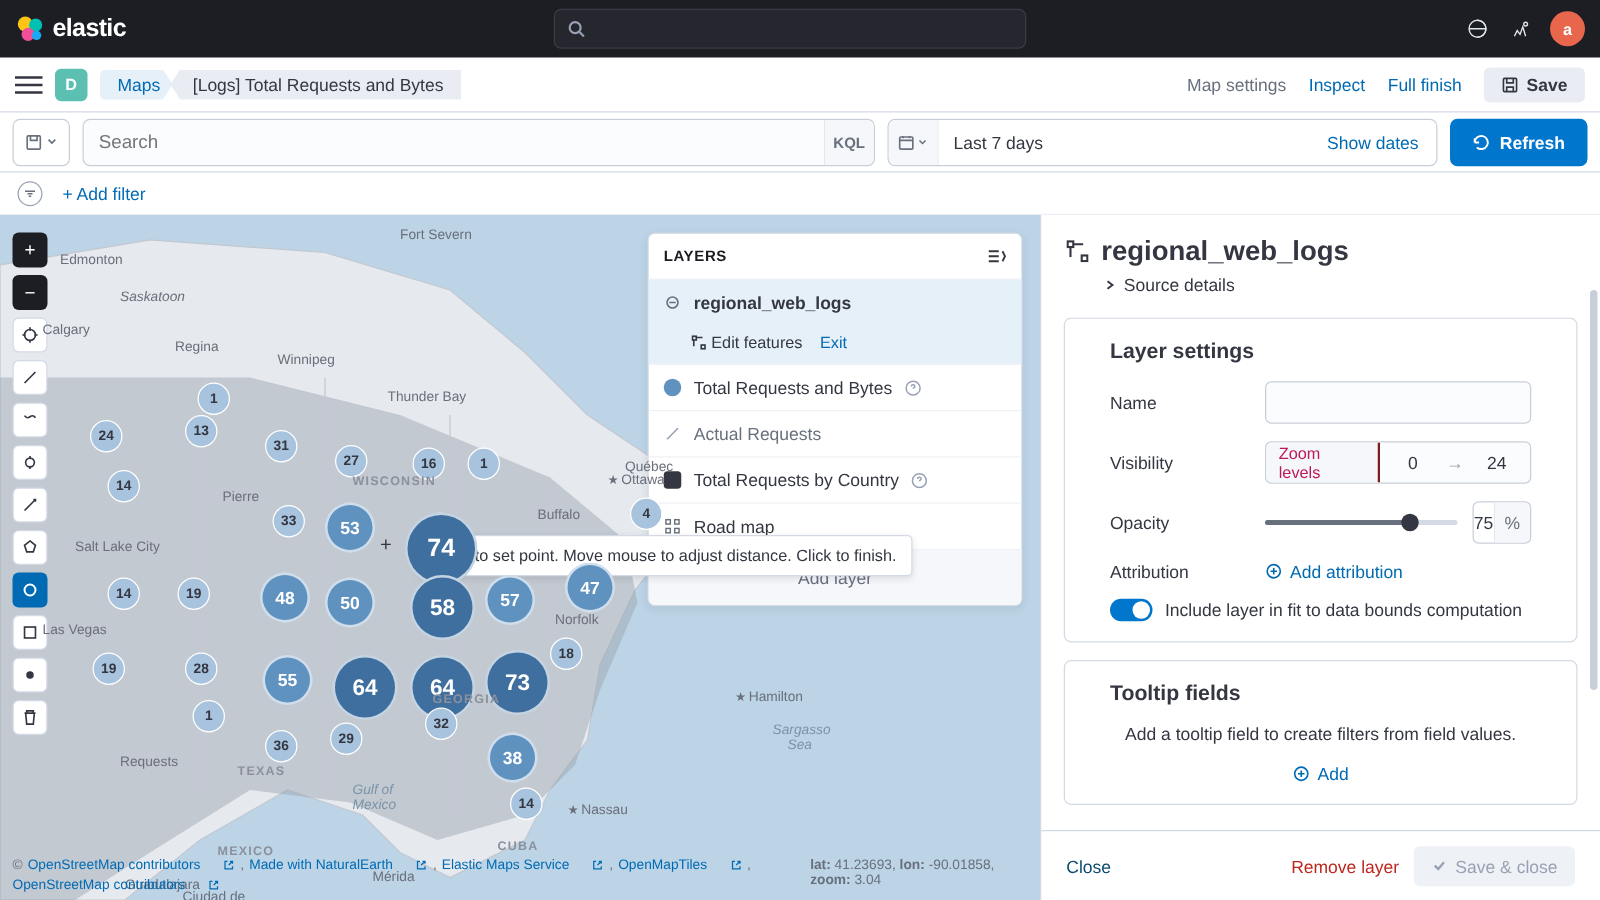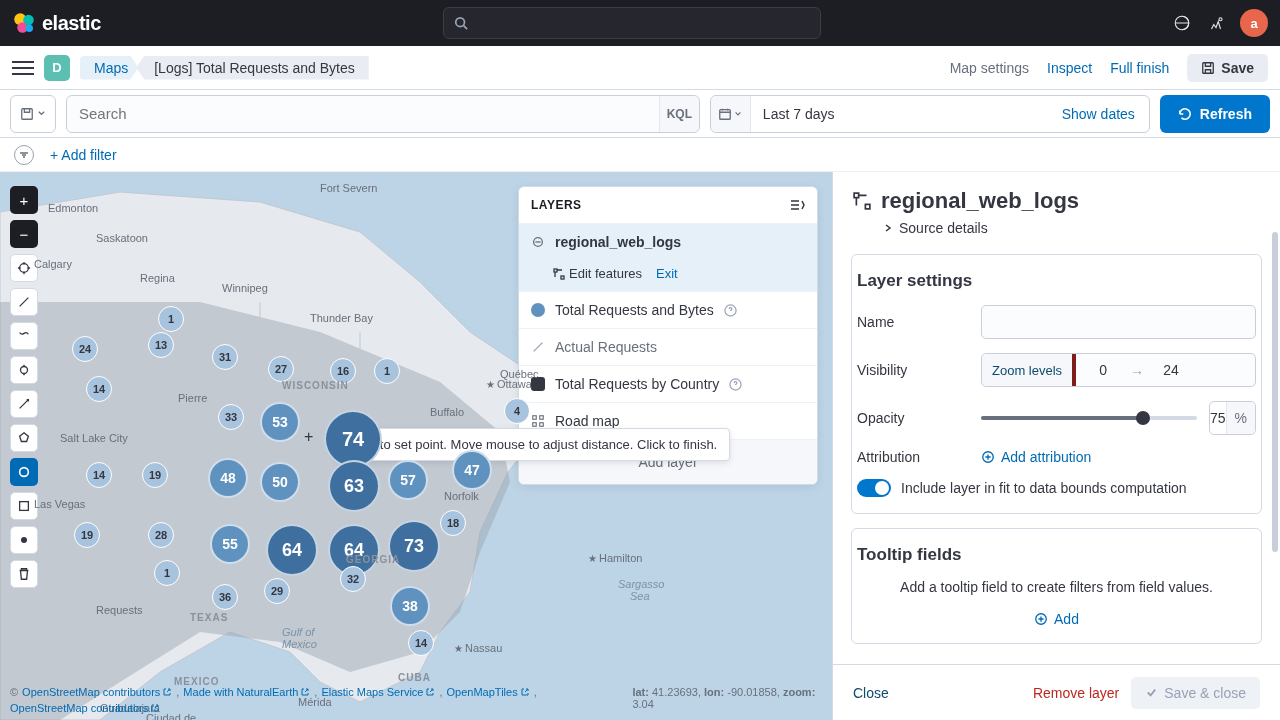--- a/index.html
+++ b/index.html
@@ -80,37 +80,37 @@
 .cluster.med { width:40px; height:40px; font-size:14px; }
 .cluster.big { width:52px; height:52px; font-size:18px; background:#3f6f9e; }
 .cluster.huge { width:58px; height:58px; font-size:20px; background:#3f6f9e; }
 
 .city-label { position:absolute; font-size:11px; color:#6a6f7b; }
 .city-label.star:before { content:"★"; font-size:10px; margin-right:2px; }
 
 
 .map-foot { position:absolute; bottom:4px; left:0; right:0; display:flex; padding:2px 10px; font-size:11px; color:#69707d; }
 .map-foot .links { display:flex; gap:4px; flex-wrap:wrap; align-items:center;}
-.map-foot a { color:#006bb4; display:inline-flex; align-items:center; gap:2px;}
+.map-foot a { color:#006bb4; display:inline-flex; align-items:center; gap:18px;}
 .map-foot .coords { margin-left:auto; }
 
 
 .rpanel { width:448px; border-left:1px solid #d3dae6; display:flex; flex-direction:column; position:relative; }
 .rp-head { padding:16px 20px 6px; }
 .rp-title { font-size:22px; font-weight:700; display:flex; align-items:center; gap:10px; }
 .rp-sub { padding:6px 0 12px 30px; display:flex; align-items:center; gap:6px; color:#343741; font-size:14px;}
 .rp-body { padding:0 18px; overflow:auto; flex:1; }
-.card { border:1px solid #d3dae6; border-radius:6px; padding:16px 5px; margin-bottom:14px; background:#fff; }
+.card { border:1px solid #d3dae6; border-radius:6px; padding:16px 36px; margin-bottom:14px; background:#fff; }
 .card h3 { font-size:17px; font-weight:700; margin-bottom:14px; }
 .form-row { display:flex; align-items:center; margin-bottom:14px; gap:14px; }
 .form-row label { width:110px; font-size:14px; }
 .form-row .control { flex:1; }
 .txt-in { width:100%; height:34px; border:1px solid #c9cfda; border-radius:5px; padding:0 8px; background:#fbfcfd; }
 .zoom-ctrl { display:flex; align-items:center; border:1px solid #c9cfda; border-radius:5px; height:34px; background:#fbfcfd; }
-.zoom-ctrl .zlab { padding:0 10px; color:#0c4a6e; font-size:13px; border-right:4px solid #7f1d1d; background:#f5f7fa; height:100%; display:flex; align-items:center; border-radius:5px 0 0 5px; }
+.zoom-ctrl .zlab { padding:0 10px; color:#be185d; font-size:13px; border-right:2px solid #7f1d1d; background:#f5f7fa; height:100%; display:flex; align-items:center; border-radius:5px 0 0 5px; }
 .zoom-ctrl .zval { width:54px; text-align:center; }
 .zoom-ctrl .arrow { color:#98a2b3; }
 .opacity-ctrl { display:flex; align-items:center; gap:12px; }
 .slider { flex:1; height:4px; background:#d3dae6; border-radius:2px; position:relative; }
 .slider .fill { position:absolute; left:0; top:0; height:100%; width:75%; background:#69707d; border-radius:2px; }
 .slider .thumb { position:absolute; left:75%; top:50%; width:14px; height:14px; background:#343741; border-radius:50%; transform:translate(-50%,-50%); }
 .opc-box { width:47px; height:34px; border:1px solid #c9cfda; border-radius:5px; display:flex; align-items:center; }
 .opc-box span:first-child { flex:1; text-align:center; }
 .opc-box .pct { border-left:1px solid #e4e8ee; padding:0 8px; color:#69707d; background:#f5f7fa; height:100%; display:flex; align-items:center; border-radius:0 5px 5px 0;}
 .linkish { color:#006bb4; display:flex; align-items:center; gap:6px; }
@@ -378,39 +378,39 @@
         <div class="cluster small" style="left: 86px; top: 204px;">14</div>
         <div class="cluster small" style="left: 218px; top: 232px;">33</div>
         <div class="cluster small" style="left: 504px; top: 226px;">4</div>
         <div class="cluster med" style="left: 260px; top: 230px;">53</div>
         <div class="cluster huge" style="left: 324px; top: 238px;">74</div>
         <div class="cluster med" style="left: 452px; top: 278px;">47</div>
         <div class="cluster small" style="left: 86px; top: 290px;">14</div>
         <div class="cluster small" style="left: 142px; top: 290px;">19</div>
         <div class="cluster med" style="left: 208px; top: 286px;">48</div>
         <div class="cluster med" style="left: 260px; top: 290px;">50</div>
-        <div class="cluster big" style="left: 328px; top: 288px;">63</div>
+        <div class="cluster big" style="left: 328px; top: 288px;">58</div>
         <div class="cluster med" style="left: 388px; top: 288px;">57</div>
         <div class="cluster small" style="left: 440px; top: 338px;">18</div>
         <div class="cluster small" style="left: 74px; top: 350px;">19</div>
         <div class="cluster small" style="left: 148px; top: 350px;">28</div>
         <div class="cluster med" style="left: 210px; top: 352px;">55</div>
         <div class="cluster big" style="left: 266px; top: 352px;">64</div>
         <div class="cluster big" style="left: 328px; top: 352px;">64</div>
         <div class="cluster big" style="left: 388px; top: 348px;">73</div>
         <div class="cluster small" style="left: 154px; top: 388px;">1</div>
         <div class="cluster small" style="left: 212px; top: 412px;">36</div>
         <div class="cluster small" style="left: 264px; top: 406px;">29</div>
         <div class="cluster small" style="left: 340px; top: 394px;">32</div>
         <div class="cluster med" style="left: 390px; top: 414px;">38</div>
         <div class="cluster small" style="left: 408px; top: 458px;">14</div>
       </div>
     <div id="cities">
         <div class="city-label" style="left: 320px; top: 10px;">Fort Severn</div>
-        <div class="city-label" style="left: 96px; top: 60px;">Saskatoon</div>
+        <div class="city-label" style="left: 96px; top: 60px; font-style: italic;">Saskatoon</div>
         <div class="city-label" style="left: 48px; top: 30px;">Edmonton</div>
         <div class="city-label" style="left: 34px; top: 86px;">Calgary</div>
         <div class="city-label" style="left: 140px; top: 100px;">Regina</div>
         <div class="city-label" style="left: 222px; top: 110px;">Winnipeg</div>
         <div class="city-label" style="left: 310px; top: 140px;">Thunder Bay</div>
         <div class="city-label" style="left: 500px; top: 196px;">Québec</div>
         <div class="city-label" style="left: 178px; top: 220px;">Pierre</div>
         <div class="city-label" style="left: 60px; top: 260px;">Salt Lake City</div>
         <div class="city-label" style="left: 34px; top: 326px;">Las Vegas</div>
         <div class="city-label" style="left: 430px; top: 234px;">Buffalo</div>

